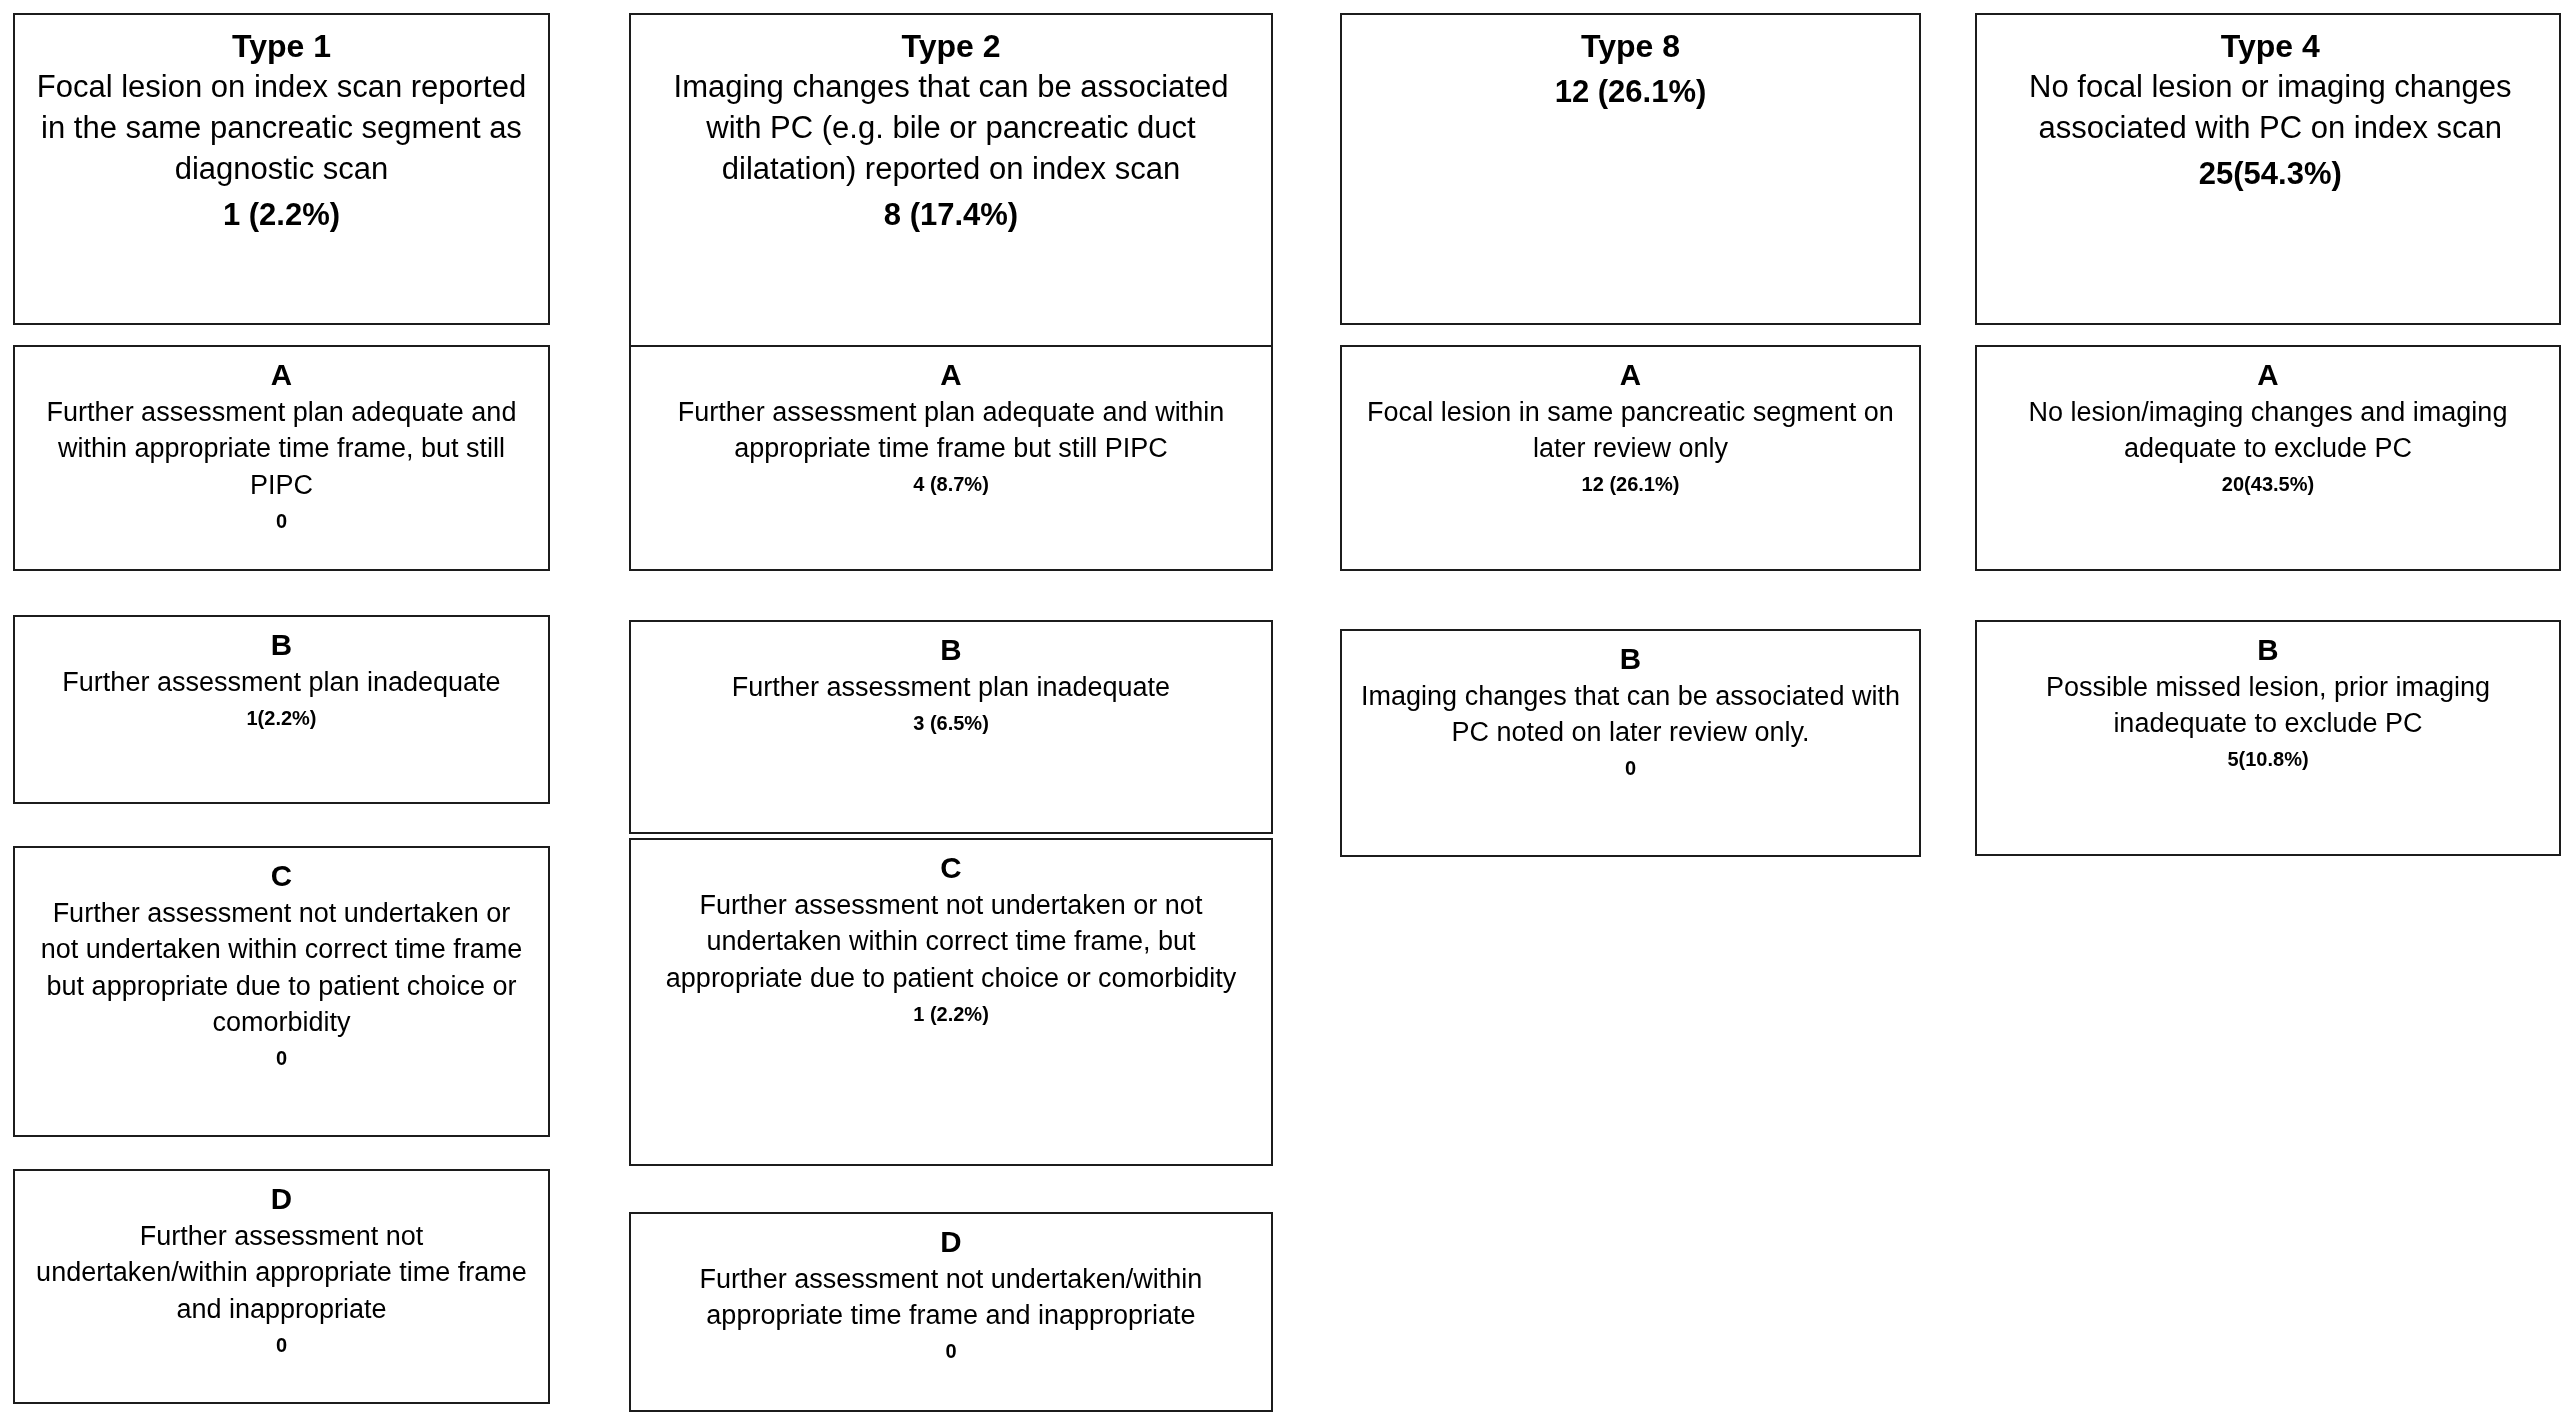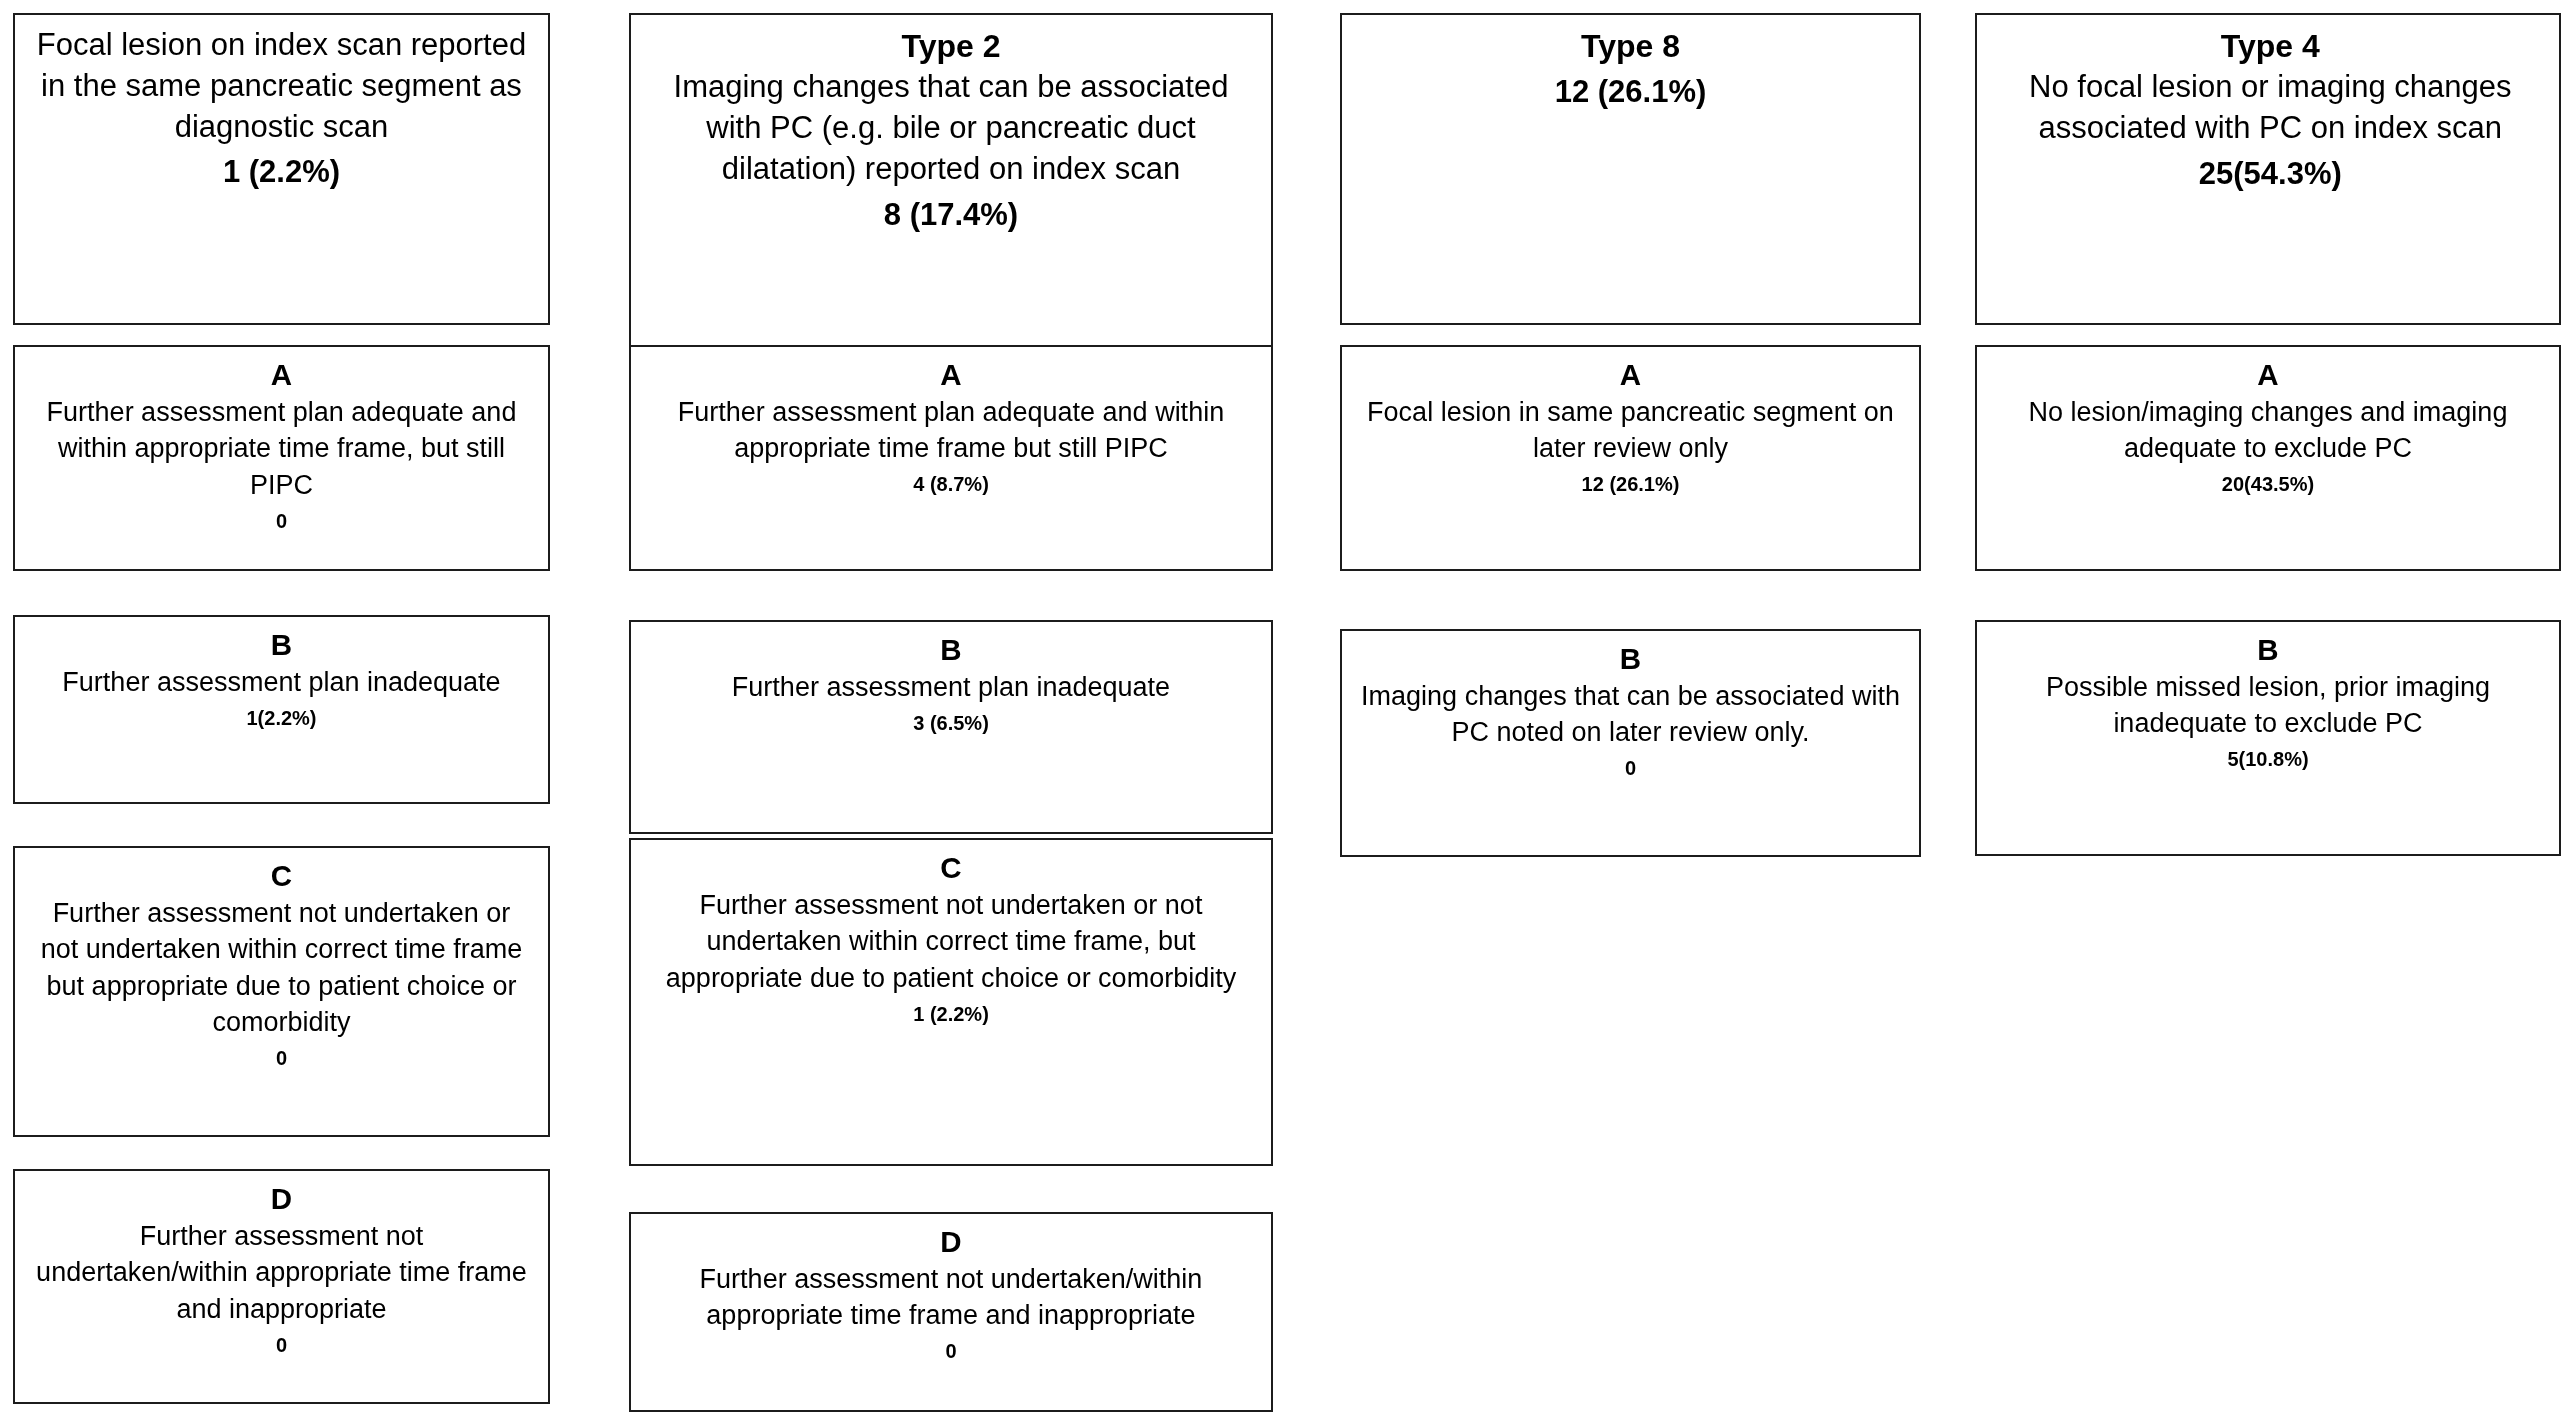--- a/index.html
+++ b/index.html
@@ -44,20 +44,21 @@
   .sub-box .title { font-size: 29.5px; line-height: 1.25; }
   .sub-box .body  { font-size: 27px; line-height: 1.35; }
   .sub-box .count { font-size: 20px; line-height: 1.3; }
 </style>
 </head>
 <body>
 
 <div class="canvas">
 
   <div class="box type-box" style="left:13px; top:13px; width:537px; height:312px;">
+    <div class="title">Type 1</div>
     <div class="body">Focal lesion on index scan reported in the same pancreatic segment as diagnostic scan</div>
     <div class="count">1 (2.2%)</div>
   </div>
 
   <div class="box sub-box" style="left:13px; top:345px; width:537px; height:226px;">
     <div class="title">A</div>
     <div class="body">Further assessment plan adequate and within appropriate time frame, but still PIPC</div>
     <div class="count">0</div>
   </div>
 

